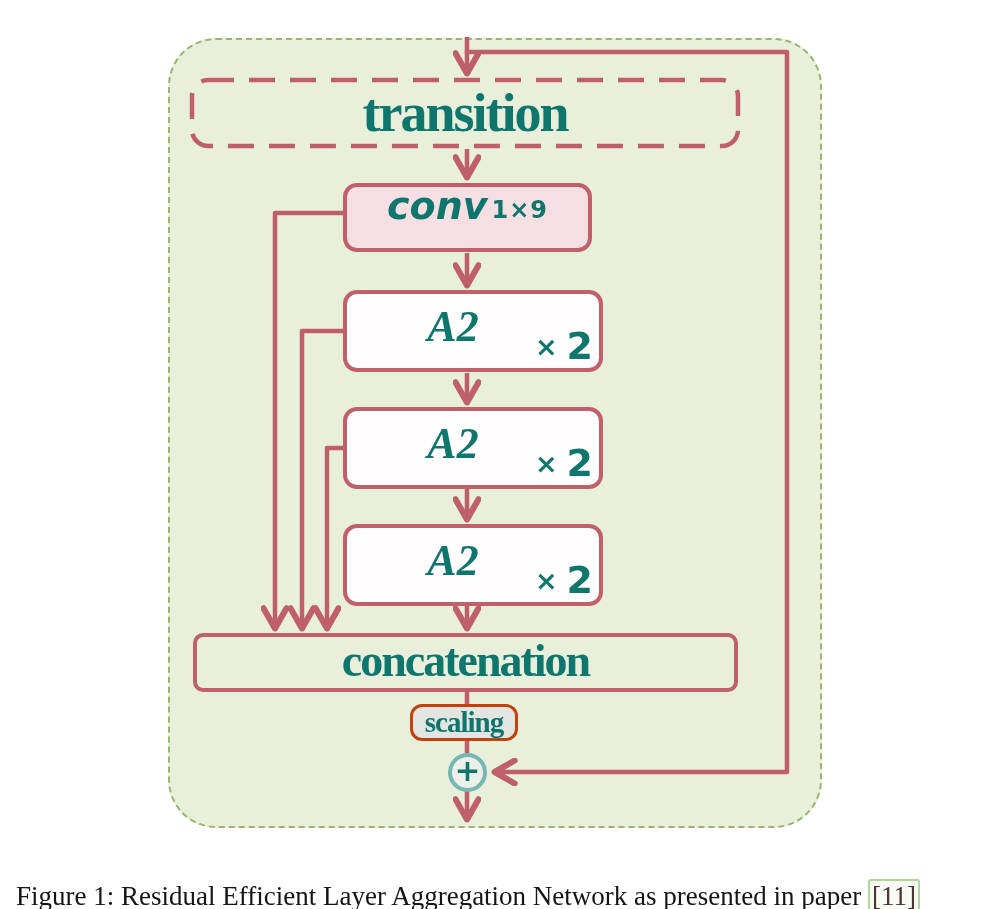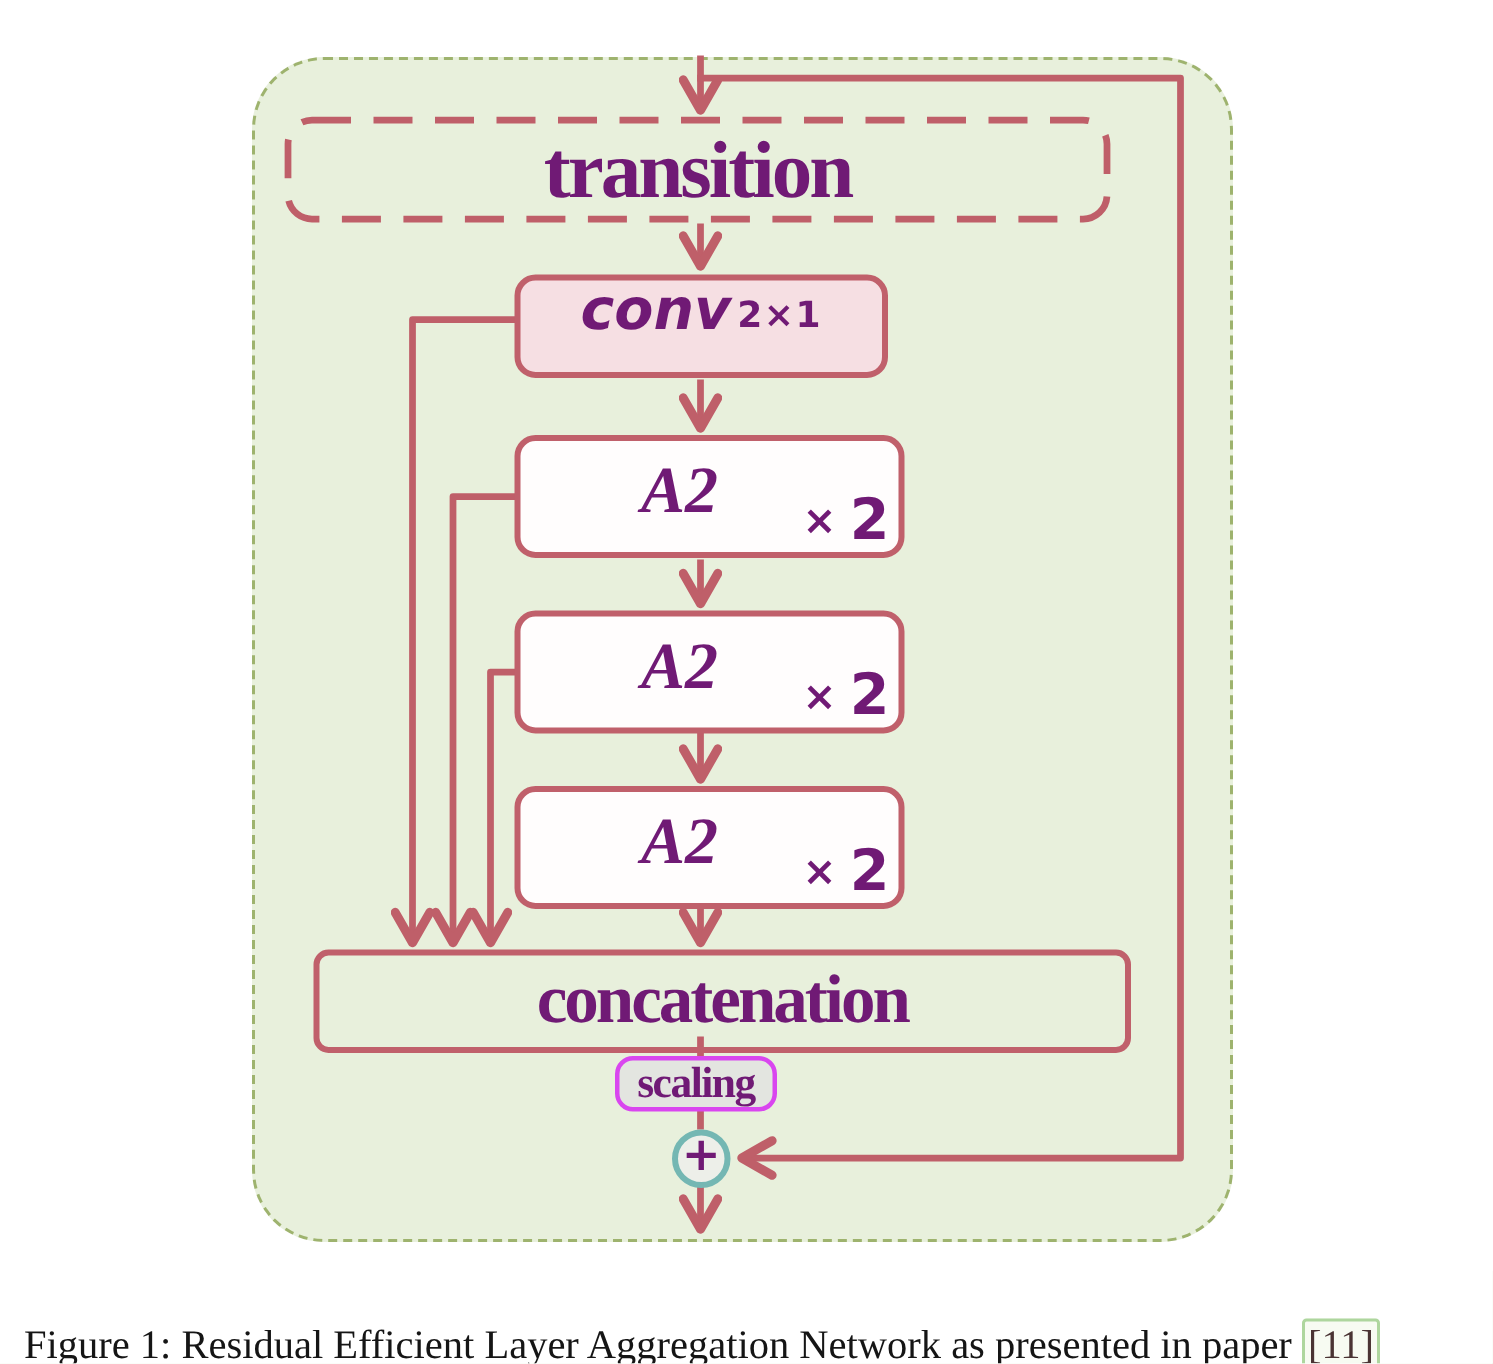--- a/index.html
+++ b/index.html
@@ -5,21 +5,21 @@
   html,body{margin:0;padding:0;background:#ffffff;}
   .page{position:relative;width:995px;height:909px;background:#ffffff;overflow:hidden;
         font-family:"Liberation Serif",serif;}
   .stage{position:absolute;left:0;top:0;width:995px;height:909px;}
 
   
   .container-box{position:absolute;left:168px;top:38px;width:654px;height:790px;
         box-sizing:border-box;background:#e8f0dc;border:2.5px dashed #9eb36e;
         border-radius:48px;z-index:0;}
   svg.wires{position:absolute;left:0;top:0;z-index:1;}
-  .node{position:absolute;box-sizing:border-box;z-index:2;color:#701a75;}
+  .node{position:absolute;box-sizing:border-box;z-index:2;color:#0f766e;}
 
   
   .transition{left:192px;top:80px;width:546px;height:66px;display:flex;
         align-items:center;justify-content:center;background:transparent;}
   .transition .lbl{font-weight:bold;font-size:54px;letter-spacing:-2px;line-height:1;}
 
   
   .conv{left:343px;top:183px;width:249px;height:69px;background:#f6dfe3;
         border:4px solid #c0606b;border-radius:14px;display:flex;
         justify-content:center;}
@@ -33,29 +33,29 @@
         border:4px solid #c0606b;border-radius:14px;}
   .a2box .lbl{position:absolute;left:0;right:40px;top:50%;transform:translateY(-58%);
         text-align:center;font-weight:bold;font-style:italic;font-size:44px;line-height:1;}
   .a2box .mult{position:absolute;right:6px;bottom:3px;font-family:"DejaVu Sans",sans-serif;
         font-weight:bold;line-height:1;}
   .a2box .mult .times{font-size:27px;vertical-align:3px;}
   .a2box .mult .count{font-size:38px;margin-left:9px;}
   .a2-1{top:290px;} .a2-2{top:407px;} .a2-3{top:524px;}
 
   
-  .concat{left:193px;top:633px;width:545px;height:69px;background:transparent;
+  .concat{left:193px;top:633px;width:545px;height:59px;background:transparent;
         border:4px solid #c0606b;border-radius:10px;display:flex;
-        align-items:center;justify-content:center;margin-left:16px;}
+        align-items:center;justify-content:center;}
   .concat .lbl{font-weight:bold;font-size:46px;letter-spacing:-2px;line-height:1;
         transform:translateY(-2px);}
 
   
   .scaling{left:410px;top:704px;width:108px;height:37px;background:#e3e5e0;
-        border:3px solid #d946ef;border-radius:12px;display:flex;
+        border:3px solid #c2410c;border-radius:12px;display:flex;
         align-items:center;justify-content:center;}
   .scaling .lbl{font-weight:bold;font-size:29px;letter-spacing:-1px;line-height:1;}
 
   
   .sum{left:448px;top:753px;width:39px;height:39px;background:#edefe9;
         border:4px solid #74b7b3;border-radius:50%;display:flex;
         align-items:center;justify-content:center;}
   .sum .lbl{font-family:"DejaVu Sans",sans-serif;font-weight:bold;font-size:31px;
         line-height:1;transform:translateY(-2px);}
 
@@ -95,21 +95,21 @@
         <path d="M467,789 V818" marker-end="url(#ah)"></path>
       </g>
     </svg>
 
     <div class="node transition">
       <span class="lbl">transition</span>
     </div>
 
     <div class="node conv">
       <span class="lbl">conv</span>
-      <span class="sub">2×1</span>
+      <span class="sub">1×9</span>
     </div>
 
     <div class="node a2box a2-1">
       <span class="lbl">A2</span>
       <span class="mult"><span class="times">×</span><span class="count">2</span></span>
     </div>
 
     <div class="node a2box a2-2">
       <span class="lbl">A2</span>
       <span class="mult"><span class="times">×</span><span class="count">2</span></span>

